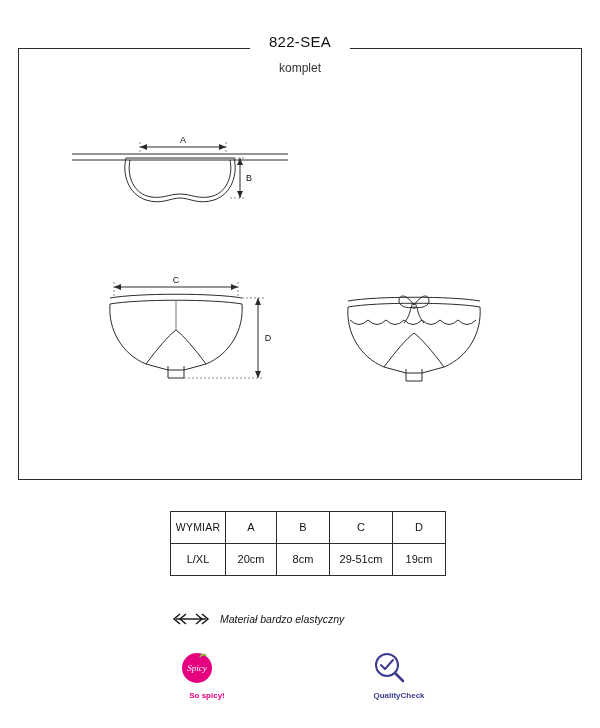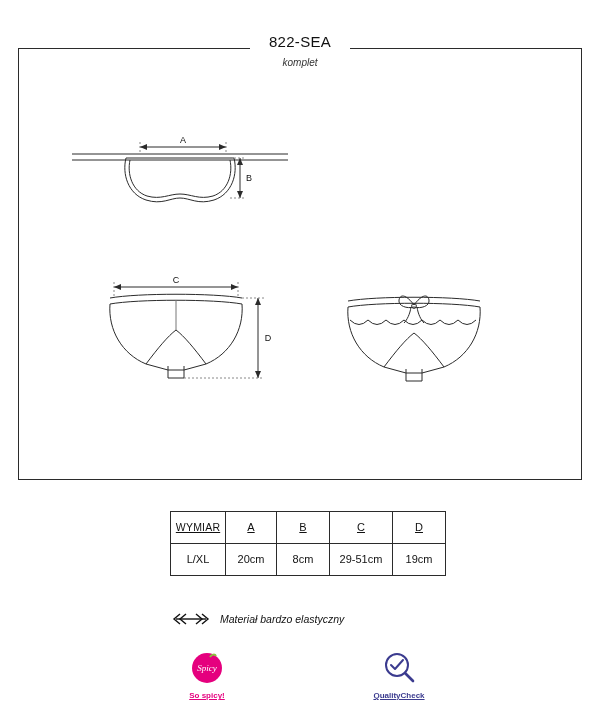--- a/index.html
+++ b/index.html
@@ -30,25 +30,24 @@
     text-align: center;
   }
   .title {
     font-size: 15px;
     font-weight: normal;
     letter-spacing: 0.3px;
     color: #111;
     line-height: 16px;
   }
   .subtitle {
-    font-size: 10px;
+    font-size: 12px;
     color: #333;
-    margin-top: 8px;
+    margin-top: 13px;
     line-height: 10px;
-    font-style: italic;
   }
   .title-rule-left, .title-rule-right {
     position: absolute;
     top: 48px;
     height: 1px;
     background: #2b2b2b;
   }
   .title-rule-left { left: 18px; width: 232px; }
   .title-rule-right { left: 350px; width: 232px; }
 
@@ -87,21 +86,21 @@
     color: #111;
     padding: 0;
     height: 31px;
     line-height: 31px;
   }
   .size-table .col-label { width: 54px; font-size: 10.5px; letter-spacing: 0.2px; }
   .size-table .col-a { width: 50px; }
   .size-table .col-b { width: 52px; }
   .size-table .col-c { width: 62px; }
   .size-table .col-d { width: 52px; }
-  .size-table thead td { font-weight: normal; text-decoration: underline; }
+  .size-table thead td { font-weight: normal; }
 
   
   .elastic-note {
     position: absolute;
     left: 170px;
     top: 610px;
     width: 330px;
     height: 18px;
     display: flex;
     align-items: center;
@@ -124,28 +123,27 @@
     align-items: flex-start;
   }
   .badge {
     width: 58px;
     text-align: center;
   }
   .badge .glyph {
     height: 40px;
     display: flex;
     align-items: center;
-    justify-content: center;
+    justify-content: flex-start;
   }
   .badge .caption {
     font-size: 8px;
     font-weight: bold;
     margin-top: 3px;
     white-space: nowrap;
-    text-decoration: underline;
   }
   .cap-spicy { color: #e5007e; }
   .cap-comfy { color: #5a5a5a; }
   .cap-silky { color: #0098c8; }
   .cap-quality { color: #3b3b8f; }
 </style>
 </head>
 <body>
 
 <div class="page">

